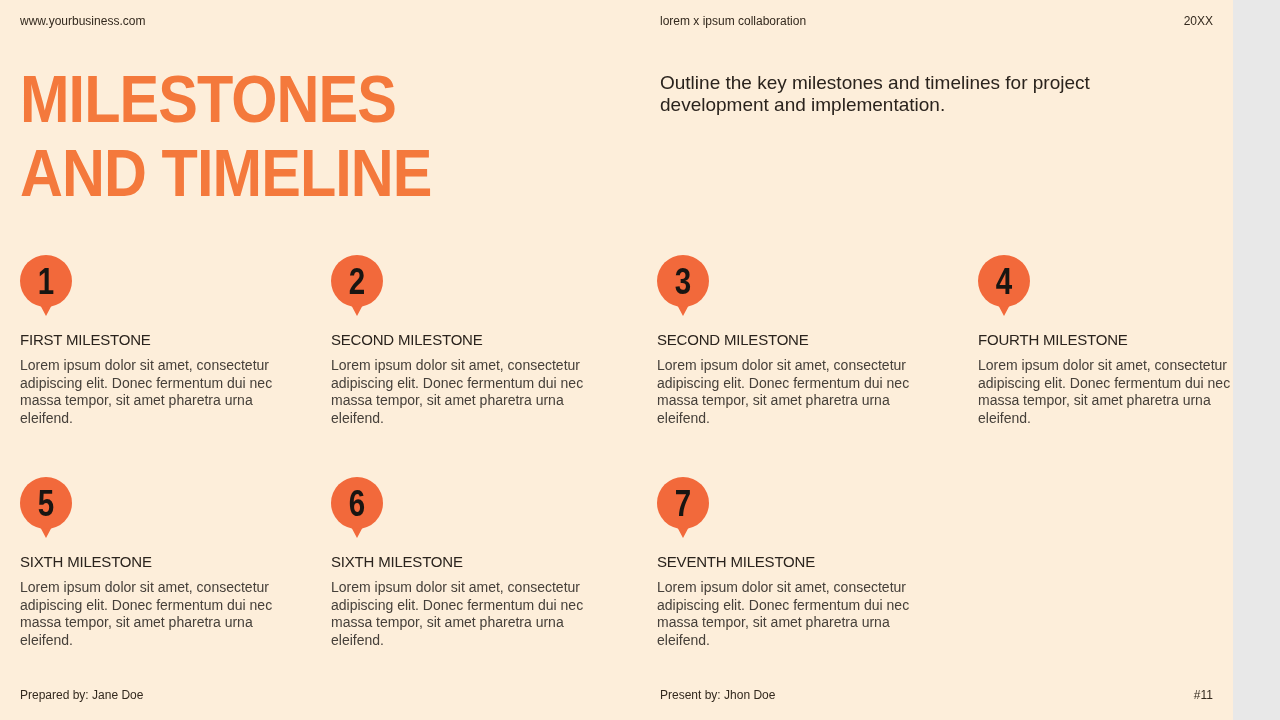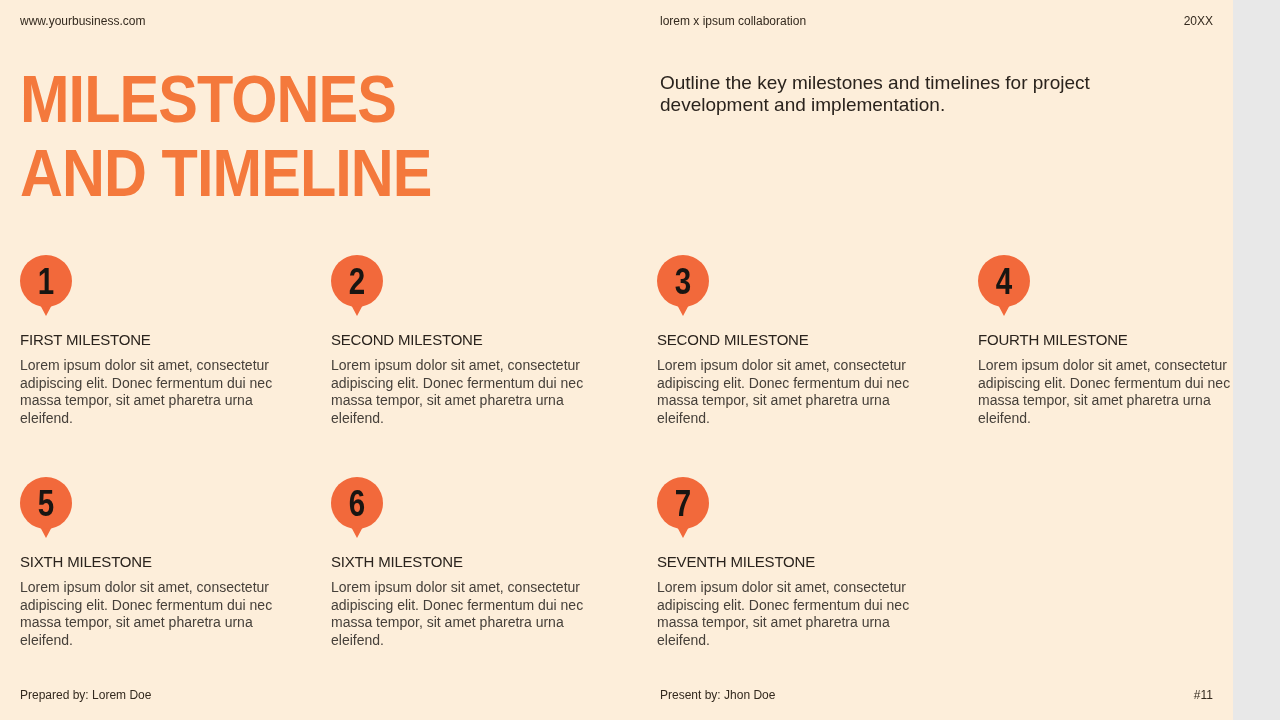--- a/index.html
+++ b/index.html
@@ -154,18 +154,18 @@
           </svg>
         <span class="num">7</span>
       </div>
       <h2 class="card-title">SEVENTH MILESTONE</h2>
       <p class="card-body">Lorem ipsum dolor sit amet, consectetur adipiscing elit. Donec fermentum dui nec massa tempor, sit amet pharetra urna eleifend.</p>
     </article>
 
   </section>
 
   <div class="metabar footbar">
-    <span class="m-left">Prepared by: Lorem Doe</span>
+    <span class="m-left">Prepared by: Jane Doe</span>
     <span class="m-center">Present by: Jhon Doe</span>
     <span class="m-right">#11</span>
   </div>
 
 </div>
 
 </body></html>

